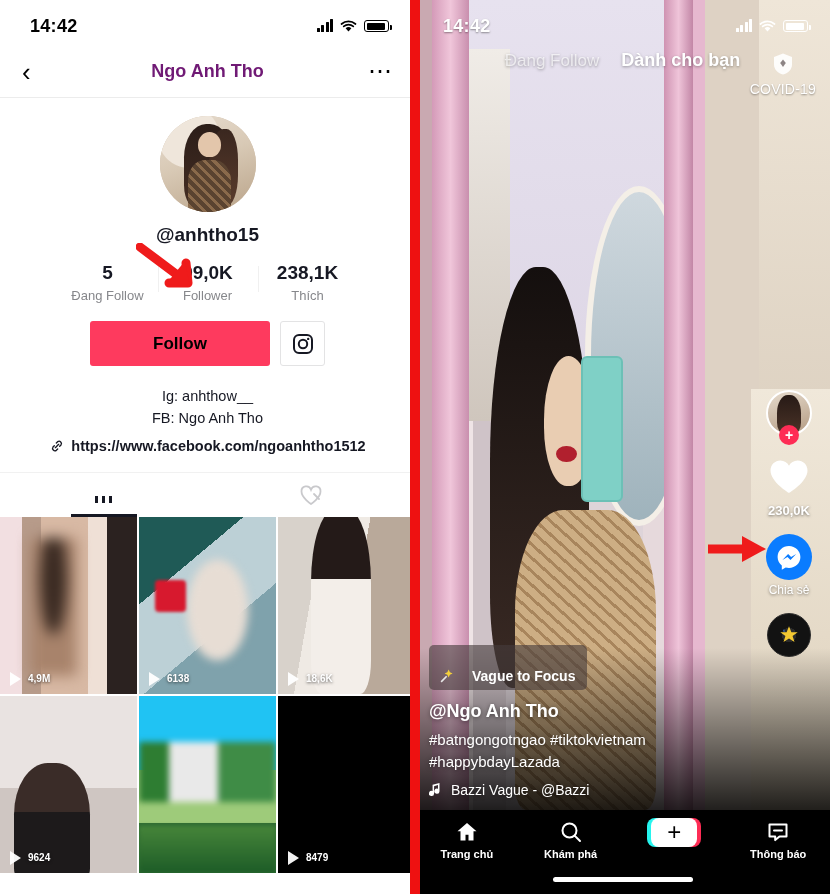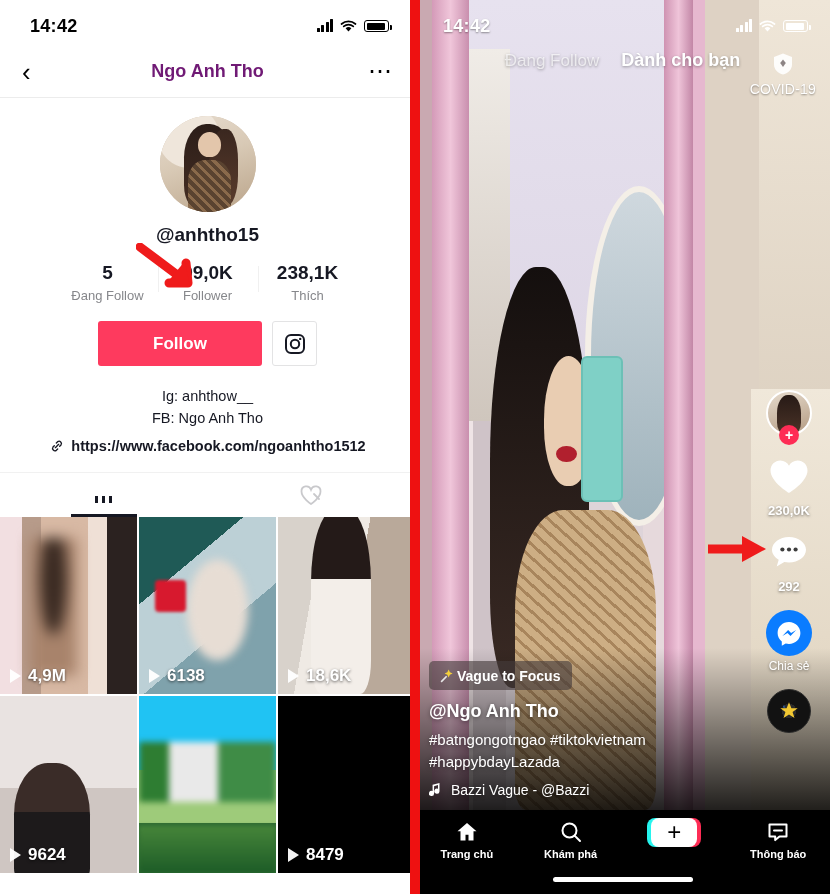--- a/index.html
+++ b/index.html
@@ -68,22 +68,22 @@
   .handle { margin-top: 12px; font-size: 19px; font-weight: bold; color: #161823; }
 
   .stats { display: flex; justify-content: center; margin-top: 16px; }
   .stat { width: 100px; text-align: center; position: relative; }
   .stat + .stat::before{content:"";position:absolute;left:0;top:4px;height:26px;width:1px;background:#f0f0f0;}
   .stat-num { font-size: 19px; font-weight: bold; color: #161823; }
   .stat-lbl { font-size: 13px; color: #86878b; margin-top: 4px; }
 
   .actions { display: flex; justify-content: center; align-items: center; gap: 10px; margin-top: 18px; }
   .follow-btn {
-    width: 164px; height: 45px; border: none; border-radius: 3px;
-    color: #ffffff; font-size: 17px; font-weight: bold; cursor: pointer;
+    width: 180px; height: 45px; border: none; border-radius: 3px;
+    color: #000000; font-size: 17px; font-weight: bold; cursor: pointer;
     font-family: inherit;
   }
   .ig-btn {
     width: 45px; height: 45px; border: 1px solid #e3e3e4; border-radius: 3px;
     background: #fff; display: flex; align-items: center; justify-content: center;
   }
 
   .bio { text-align: center; margin-top: 20px; font-size: 14.5px; color: #161823; line-height: 1.5; }
   .bio-link { margin-top: 8px; font-size: 14.5px; font-weight: bold; color: #161823;
               display: flex; align-items: center; justify-content: center; gap: 6px; }
@@ -94,21 +94,21 @@
      width:66px;height:2.5px;background:#161823;}
   .grid-ic{display:flex;gap:4px;align-items:flex-end;}
   .grid-ic i{display:block;width:3px;height:17px;background:#161823;
      border-top:4px solid #fff;box-shadow:inset 0 4px 0 #fff;}
   .grid-ic i{background:linear-gradient(#161823 0 4px,#fff 4px 6px,#161823 6px 17px);}
 
   .vgrid { display: grid; grid-template-columns: repeat(3,1fr); gap: 2px; }
   .vcell { position: relative; height: 177px; overflow: hidden; background: #111; }
   .vcell .views {
     position: absolute; left: 10px; bottom: 8px; color: #fff;
-    font-size: 17px; font-weight: bold; display: flex; align-items: center; gap: 7px;
+    font-size: 10px; font-weight: bold; display: flex; align-items: center; gap: 7px;
     text-shadow: 0 1px 3px rgba(0,0,0,.6);
   }
   .play-tri { width: 0; height: 0; border-left: 11px solid #fff;
      border-top: 7px solid transparent; border-bottom: 7px solid transparent; opacity:.95;}
 
   
   .t1{background:linear-gradient(90deg,#f2dfe1 0 16%,#b79b8a 16% 30%,#d8b9a4 30% 64%,#efe0d6 64% 78%,#2b2220 78% 100%);}
   .t1::before{content:"";position:absolute;left:22%;top:12%;width:34%;height:78%;
      background:radial-gradient(ellipse at 50% 30%,#3a2a22 0 40%,#a8836b 41% 100%);filter:blur(7px);}
   .t2{background:linear-gradient(140deg,#1f5a56 0 30%,#bcd0d6 30% 62%,#7fa2ac 62% 100%);}
@@ -204,22 +204,22 @@
   .rail-lbl { font-size: 12px; font-weight: normal; color: #fff; margin-top: 3px;
      text-shadow: 0 1px 3px rgba(0,0,0,.5); }
   .msg-circle { width: 46px; height: 46px; border-radius: 50%; margin: 0 auto;
      display: flex; align-items: center; justify-content: center; }
   .disc { width: 44px; height: 44px; border-radius: 50%; margin: 0 auto;
      background: radial-gradient(circle,#2b2b2b 0 24%, #121212 25% 100%);
      display: flex; align-items: center; justify-content: center;
      border: 1px solid #2a2a2a; }
 
   .caption { position: absolute; left: 14px; bottom: 96px; width: 300px; z-index: 7; }
-  .effect-chip { display: inline-flex; align-items: center; gap: 2px;
-     background: rgba(70,60,60,.62); border-radius: 5px; padding: 6px 12px 6px 9px;
+  .effect-chip { display: inline-flex; align-items: center; gap: 17px;
+     background: rgba(70,60,60,.62); border-radius: 5px; padding: 22px 12px 6px 9px;
      font-size: 14px; font-weight: bold; color: #fff; }
   .cap-user { font-size: 18px; font-weight: bold; margin-top: 11px;
      text-shadow: 0 1px 4px rgba(0,0,0,.5); }
   .cap-tags { font-size: 15px; margin-top: 7px; line-height: 1.42;
      text-shadow: 0 1px 4px rgba(0,0,0,.5); }
   .cap-music { display: flex; align-items: center; gap: 9px; margin-top: 10px;
      font-size: 14px; text-shadow: 0 1px 4px rgba(0,0,0,.5); }
 
   .tabbar { position: absolute; left: 0; right: 0; bottom: 0; height: 84px;
      background: #000; z-index: 8; display: flex; align-items: flex-start;
@@ -443,29 +443,20 @@
           </div>
         <div class="rail-plus" id="railPlus" style="background: rgb(254, 44, 85);">+</div>
       </div>
       <div class="rail-item" style="margin-top:22px">
         <svg width="42" height="38" viewBox="0 0 42 38">
           <path d="M21 35S2.5 24 2.5 12.5C2.5 6.8 7 2.5 12.4 2.5c3.7 0 7 2.1 8.6 5.2 1.6-3.1 4.9-5.2 8.6-5.2 5.4 0 9.9 4.3 9.9 10C39.5 24 21 35 21 35z" fill="#fff"></path>
         </svg>
         <div class="rail-count">230,0K</div>
       </div>
       <div class="rail-item">
-        <svg width="40" height="38" viewBox="0 0 40 38">
-          <path d="M20 3c9.4 0 17 5.7 17 12.8S29.4 28.6 20 28.6c-1.6 0-3.2-.2-4.7-.5l-7.6 4.3 2-6.6C5.6 23.4 3 19.8 3 15.8 3 8.7 10.6 3 20 3z" fill="#fff"></path>
-          <circle cx="13.4" cy="15.5" r="2.1" fill="#3d3d3d"></circle>
-          <circle cx="20" cy="15.5" r="2.1" fill="#3d3d3d"></circle>
-          <circle cx="26.6" cy="15.5" r="2.1" fill="#3d3d3d"></circle>
-        </svg>
-        <div class="rail-count">292</div>
-      </div>
-      <div class="rail-item">
         <div class="msg-circle" id="msgCircle" style="background: rgb(10, 124, 255);">
           <svg width="28" height="28" viewBox="0 0 28 28">
             <path d="M14 3C7.6 3 2.6 7.8 2.6 13.9c0 3.4 1.6 6.5 4.2 8.5v4.3l3.9-2.2c1.1.3 2.2.5 3.3.5 6.4 0 11.4-4.8 11.4-10.9S20.4 3 14 3z" fill="#fff"></path>
             <path d="M7.4 17.1 13.1 11l3 3.1L21.2 11l-5.7 6.1-3-3.1z" fill="#0a7cff"></path>
           </svg>
         </div>
         <div class="rail-lbl">Chia sẻ</div>
       </div>
       <div class="rail-item" style="margin-top:4px">
         <div class="disc">

